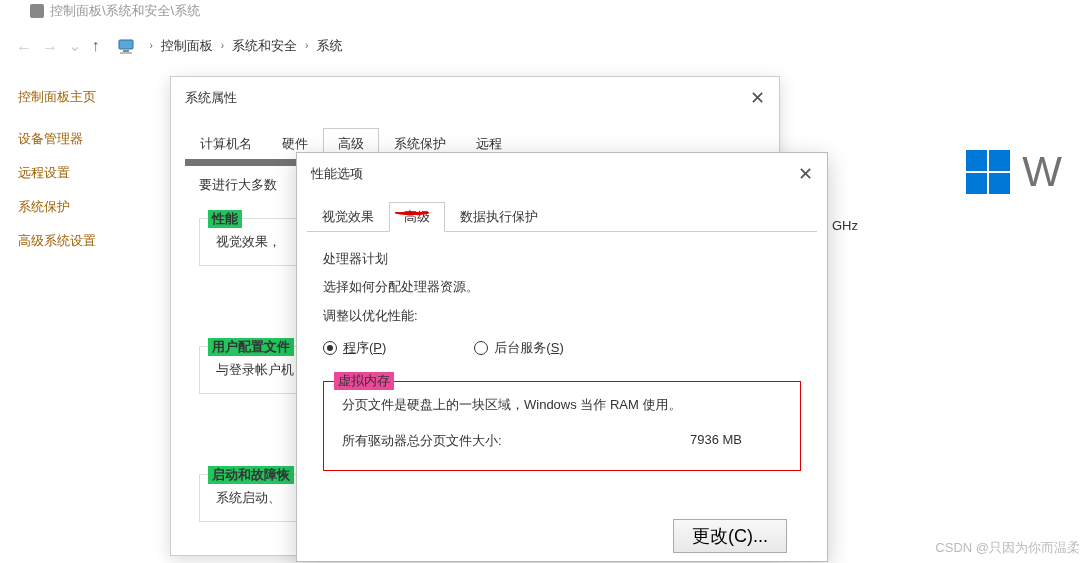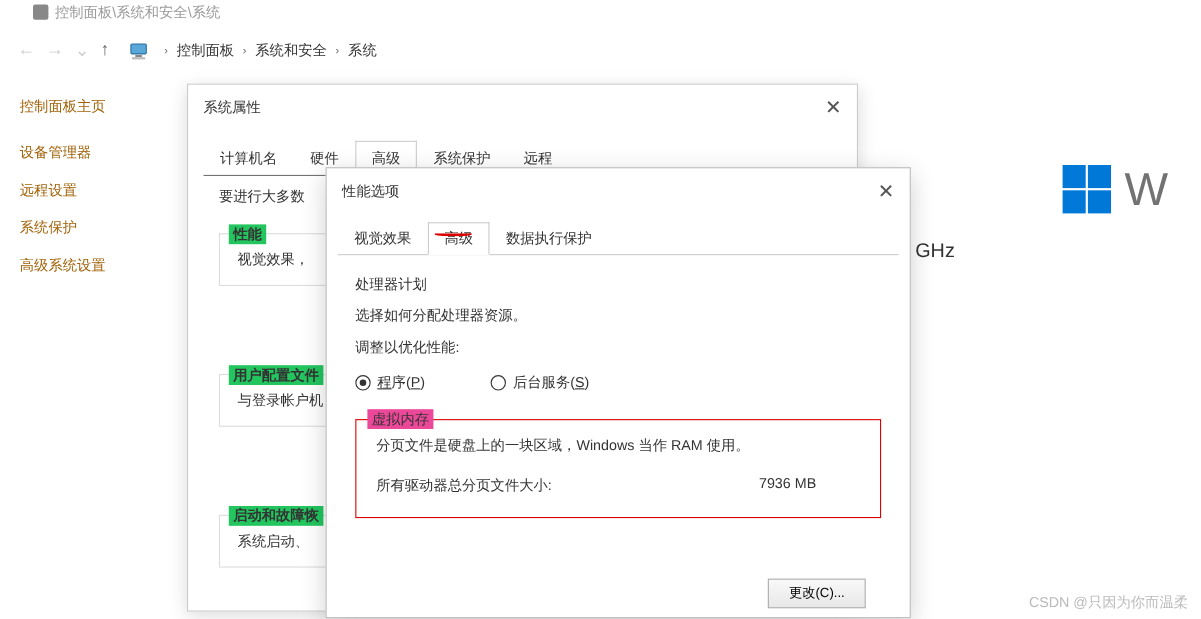--- a/index.html
+++ b/index.html
@@ -17,55 +17,55 @@
     .breadcrumb-sep { color: #666; margin: 0 6px; font-size: 10px; }
     
     .sidebar { position: absolute; top: 88px; left: 18px; width: 140px; }
     .sidebar-link { color: #a16207; font-size: 13px; margin-bottom: 16px; cursor: pointer; font-family: Liberation Serif, serif; }
     
     .right-bg { position: absolute; top: 88px; right: 0; width: 260px; }
     .windows-logo { position: absolute; top: 60px; right: 30px; display: flex; align-items: center; }
     .win-flag { width: 44px; height: 44px; display: grid; grid-template-columns: 1fr 1fr; grid-template-rows: 1fr 1fr; gap: 2px; }
     .win-flag div { background: #0078d7; }
     .win-text { font-size: 42px; font-weight: 300; color: #727272; margin-left: 12px; }
-    .ghz-text { position: absolute; top: 130px; left: 0; color: #333; font-size: 18px; }
+    .ghz-text { position: absolute; top: 130px; left: 0; color: #333; font-size: 13px; }
     
     
     .dialog1 { position: absolute; top: 76px; left: 170px; width: 610px; height: 480px; background: #fff; border: 1px solid #ccc; box-shadow: 0 4px 16px rgba(0,0,0,0.15); }
     .dialog-header { display: flex; justify-content: space-between; align-items: center; padding: 10px 14px; }
     .dialog-title { font-size: 13px; color: #333; }
     .close-x { font-size: 18px; color: #555; cursor: pointer; font-weight: 300; }
-    .tabs1 { display: flex; margin: 8px 14px 0; border-bottom: 1px solid #737373; }
+    .tabs1 { display: flex; margin: 8px 14px 0; border-bottom: 7px solid #737373; }
     .tab1 { padding: 6px 14px; border: 1px solid transparent; font-size: 13px; color: #333; cursor: pointer; position: relative; bottom: -1px; }
     .tab1.active { border: 1px solid #ccc; border-bottom: 1px solid #fff; background: #fff; }
     .redmark1 { position: absolute; left: 195px; top: 78px; width: 44px; height: 4px; border-bottom: 3px solid #d00; border-radius: 0 0 50% 50%; }
     .d1-body { padding: 10px 28px; font-size: 13px; color: #333; }
     .d1-row { margin-bottom: 8px; }
     .d1-group { border: 1px solid #ddd; padding: 14px 16px; margin-top: 24px; position: relative; }
     .d1-group-label { position: absolute; top: -9px; left: 8px; background: #22c55e; padding: 0 4px; font-size: 13px; font-weight: bold; }
     
     
     .dialog2 { position: absolute; top: 152px; left: 296px; width: 532px; height: 410px; background: #fff; border: 1px solid #bbb; box-shadow: 0 6px 22px rgba(0,0,0,0.2); }
     .tabs2 { display: flex; margin: 6px 10px 0; border-bottom: 1px solid #ccc; }
     .tab2 { padding: 5px 14px; border: 1px solid transparent; font-size: 13px; cursor: pointer; position: relative; bottom: -1px; }
     .tab2.active { border: 1px solid #ccc; border-bottom: 1px solid #fff; background: #fff; }
     .redmark2 { position: absolute; left: 98px; top: 58px; width: 34px; height: 4px; border-bottom: 3px solid #d00; border-radius: 0 0 50% 50%; }
     .d2-body { padding: 18px 26px; font-size: 13px; }
     .d2-section-title { margin-bottom: 10px; }
     .d2-desc { margin-bottom: 11px; }
     .d2-adjust { margin-bottom: 14px; }
-    .radio-row { display: flex; gap: 60px; margin-bottom: 24px; }
+    .radio-row { display: flex; gap: 88px; margin-bottom: 24px; }
     .radio-opt { display: flex; align-items: center; gap: 6px; }
     .radio-outer { width: 14px; height: 14px; border: 1px solid #333; border-radius: 50%; display: flex; align-items: center; justify-content: center; }
     .radio-inner { width: 6px; height: 6px; background: #333; border-radius: 50%; }
     .vm-box { border: 1px solid #d00; padding: 14px 18px 20px; margin-top: 10px; position: relative; }
     .vm-title { position: absolute; top: -10px; left: 10px; background: #ec4899; padding: 0 4px; }
     .vm-row { margin-bottom: 18px; }
     .vm-size-row { display: flex; justify-content: space-between; padding-right: 40px; }
-    .change-btn { position: absolute; right: 40px; bottom: 8px; padding: 4px 18px; border: 1px solid #aaa; background: linear-gradient(#f8f8f8,#e8e8e8); font-size: 12px; cursor: pointer; }
+    .change-btn { position: absolute; right: 40px; bottom: 8px; padding: 4px 18px; border: 1px solid #aaa; background: linear-gradient(#f8f8f8,#e8e8e8); font-size: 18px; cursor: pointer; }
     
     .watermark { position: absolute; bottom: 6px; right: 12px; color: #bbb; font-size: 13px; }
     .underline { text-decoration: underline; }
   </style>
 </head>
 <body>
 
 <div class="titlebar-top">
   <span class="titlebar-icon"></span>
   <span>控制面板\系统和安全\系统</span>

